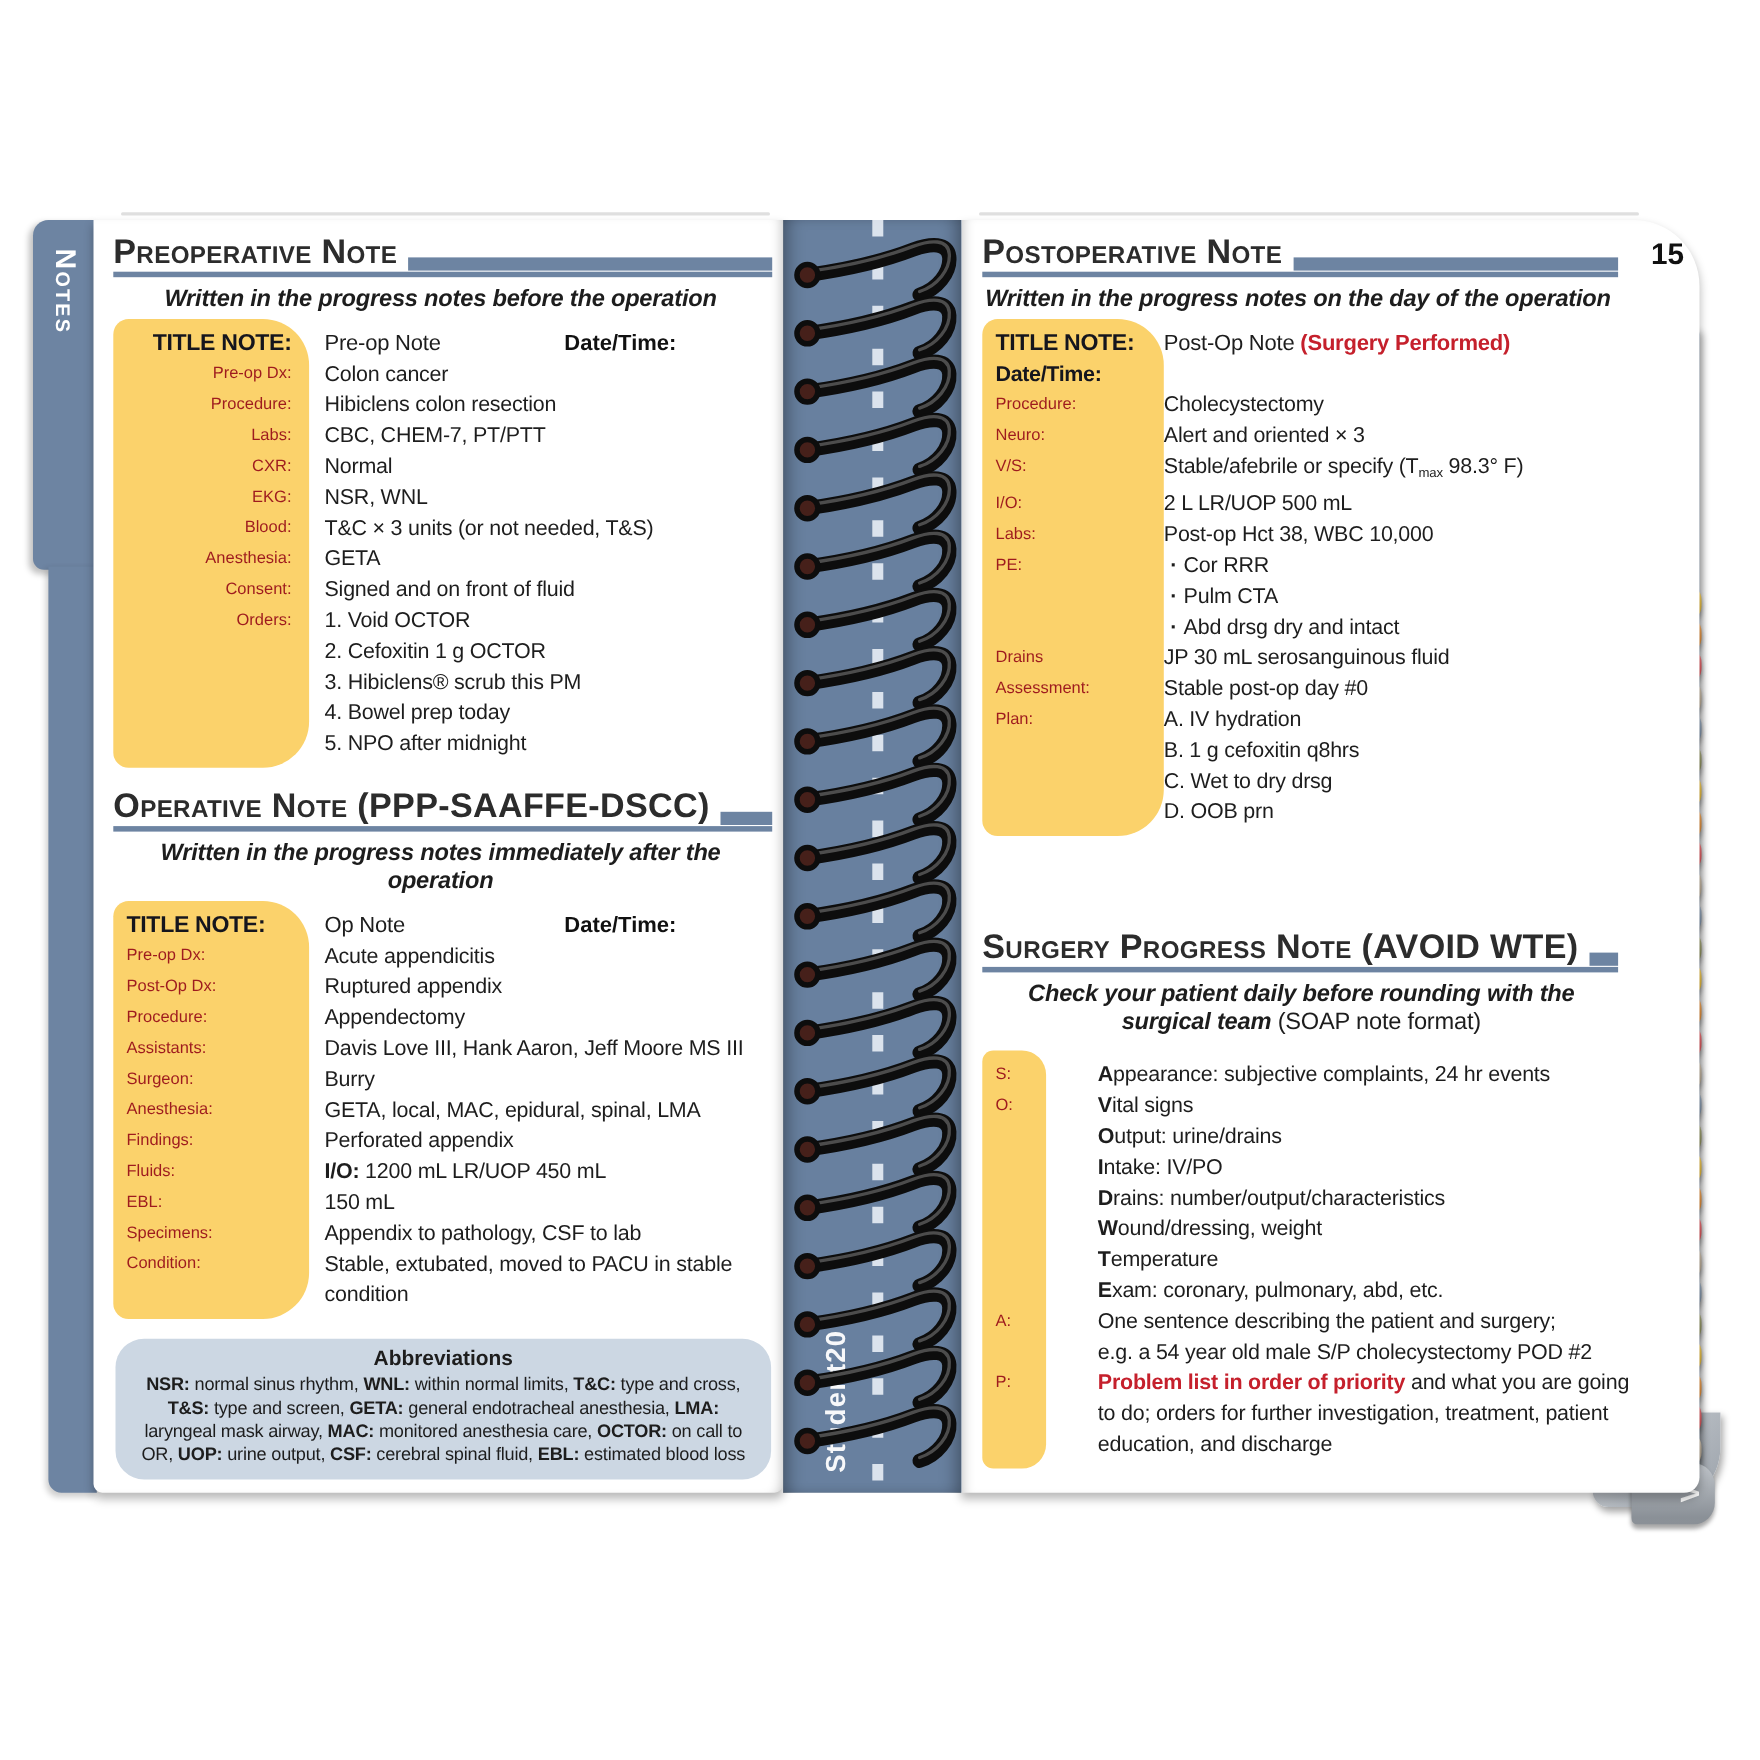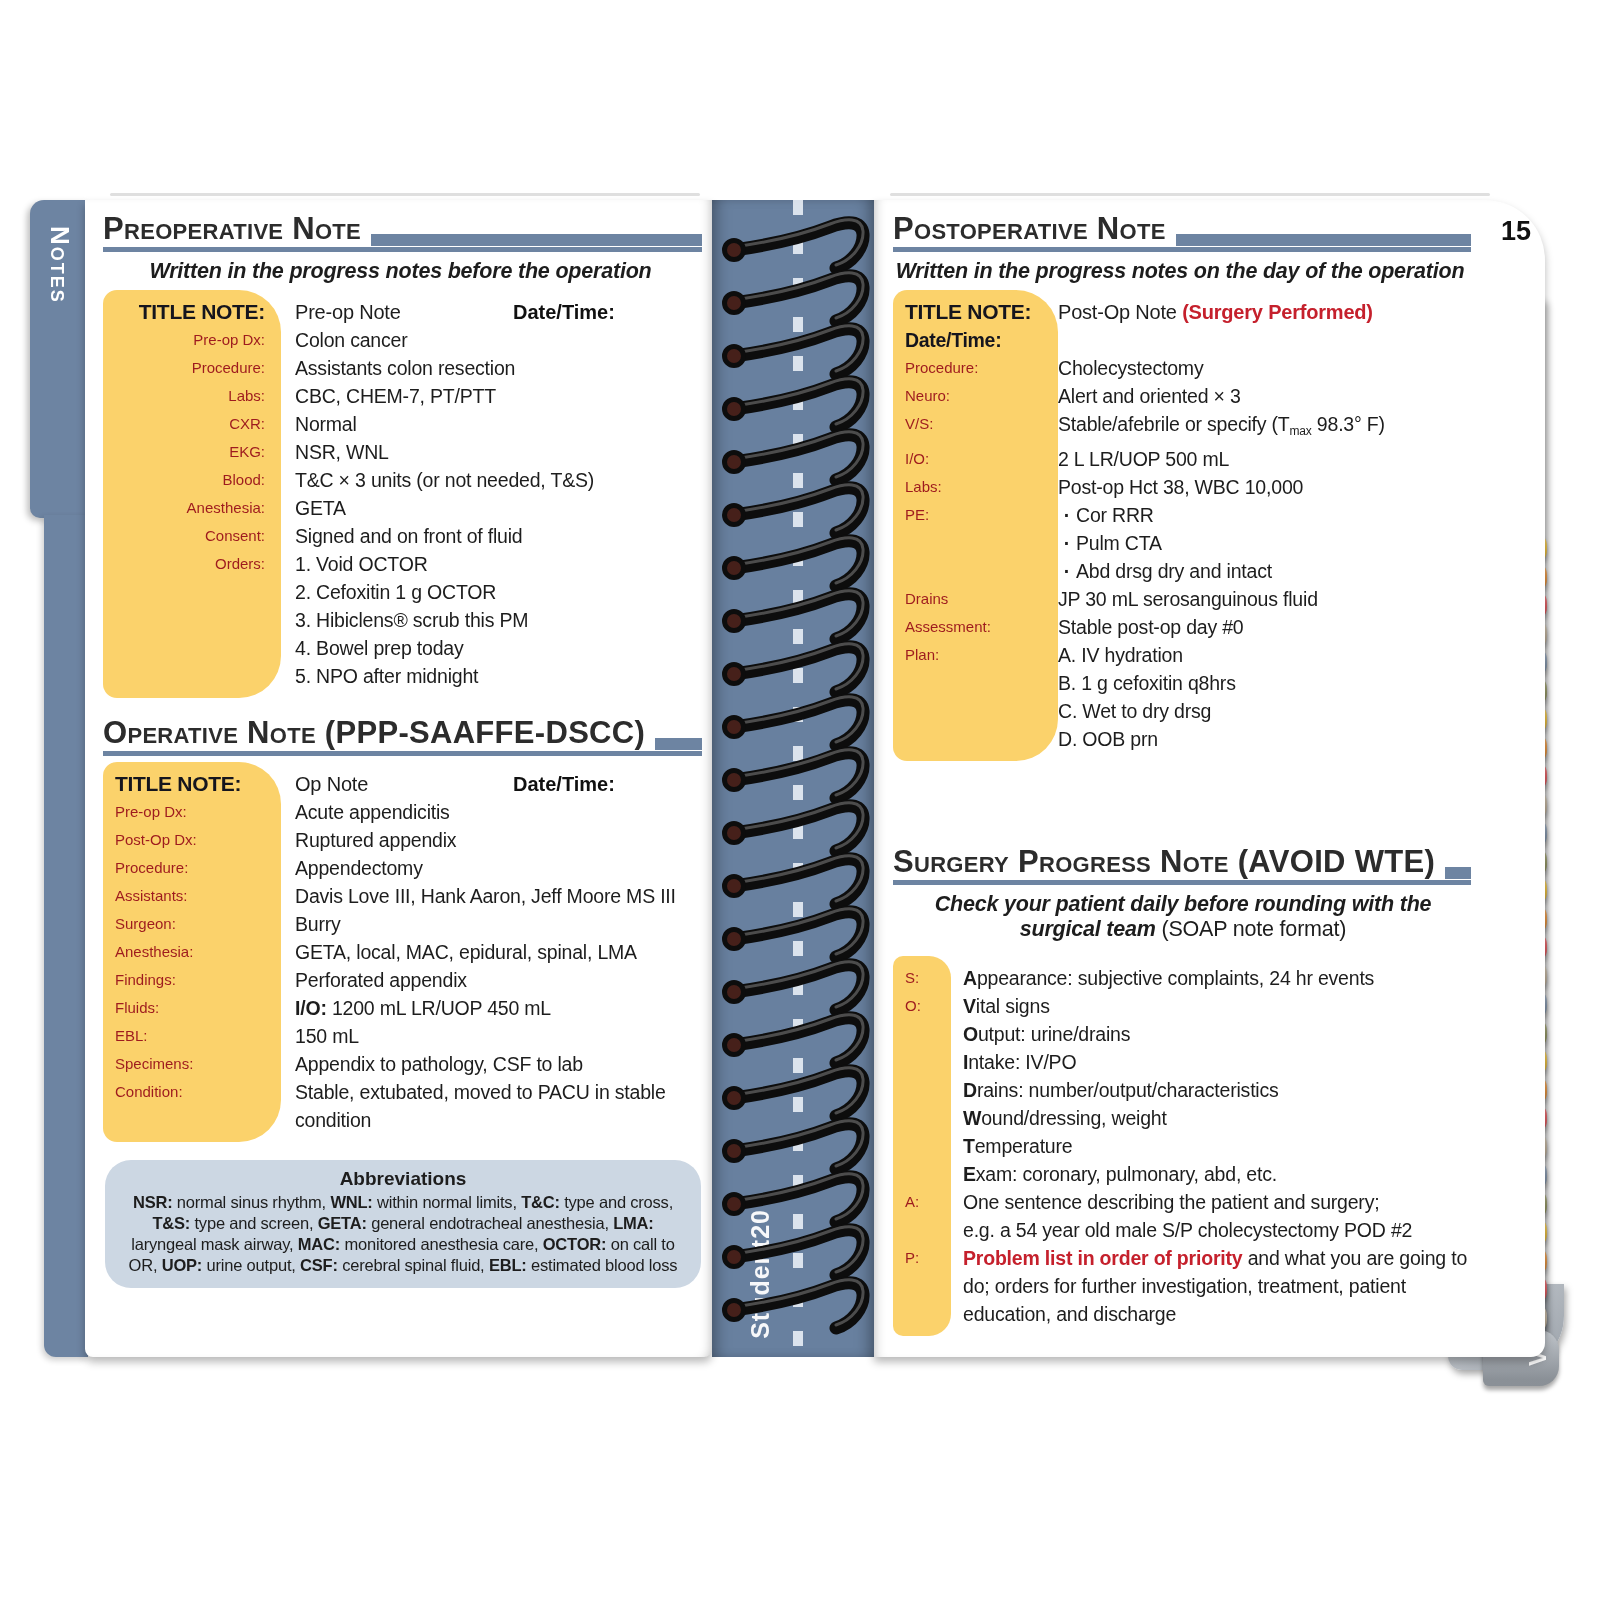--- a/index.html
+++ b/index.html
@@ -62,21 +62,21 @@
 
   
   .note-r{width:598px;}
   .note-r .ybox{width:165px;}
   .note-r .lab{width:165px; flex:0 0 165px;}
   .note-r .val{padding-left:0;}
 
   
   .soap .ybox{width:58px; border-radius:10px 22px 22px 10px;}
   .soap .lab{width:70px; flex:0 0 70px; padding-left:12px; text-align:left;}
-  .soap .val{padding-left:0; max-width:520px;}
+  .soap .val{padding-left:0; max-width:520px;margin-left:35px;}
   .bfirst{font-weight:bold;}
 
   
   .abbrev{margin:26px 2px 0 10px; width:596px; background:var(--abbrev);
           border-radius:26px; padding:8px 18px 12px 18px; text-align:center;}
   .abbrev-title{font-weight:bold; font-size:19px; margin-bottom:2px;}
   .abbrev-text{font-size:16.5px; line-height:21px; letter-spacing:-0.2px;}
 
   
   .pagenum{position:absolute; right:14px; top:16px; font-weight:bold; font-size:27px; color:#111;}
@@ -143,21 +143,21 @@
         <div class="lab tn">TITLE NOTE:</div>
         <div class="val">Pre-op Note</div>
         <div class="dt">Date/Time:</div>
       </div>
       <div class="row">
           <div class="lab">Pre-op Dx:</div>
           <div class="val">Colon cancer</div>
         </div>
       <div class="row">
           <div class="lab">Procedure:</div>
-          <div class="val">Assistants colon resection</div>
+          <div class="val">Hibiclens colon resection</div>
         </div>
       <div class="row">
           <div class="lab">Labs:</div>
           <div class="val">CBC, CHEM-7, PT/PTT</div>
         </div>
       <div class="row">
           <div class="lab">CXR:</div>
           <div class="val">Normal</div>
         </div>
       <div class="row">
@@ -185,20 +185,21 @@
           <div>4. Bowel prep today</div>
           <div>5. NPO after midnight</div>
         </div>
       </div>
     </div>
 
     <div class="hd" style="margin-top:26px;text-align:center;">
       <span class="t">Operative Note (PPP-SAAFFE-DSCC)</span>
       <span class="bar"></span>
     </div>
+    <div class="sub">Written in the progress notes immediately after the operation</div>
 
     <div class="note labL">
       <div class="ybox"></div>
       <div class="row title-row">
         <div class="lab tn">TITLE NOTE:</div>
         <div class="val">Op Note</div>
         <div class="dt">Date/Time:</div>
       </div>
       <div class="row">
           <div class="lab">Pre-op Dx:</div>

